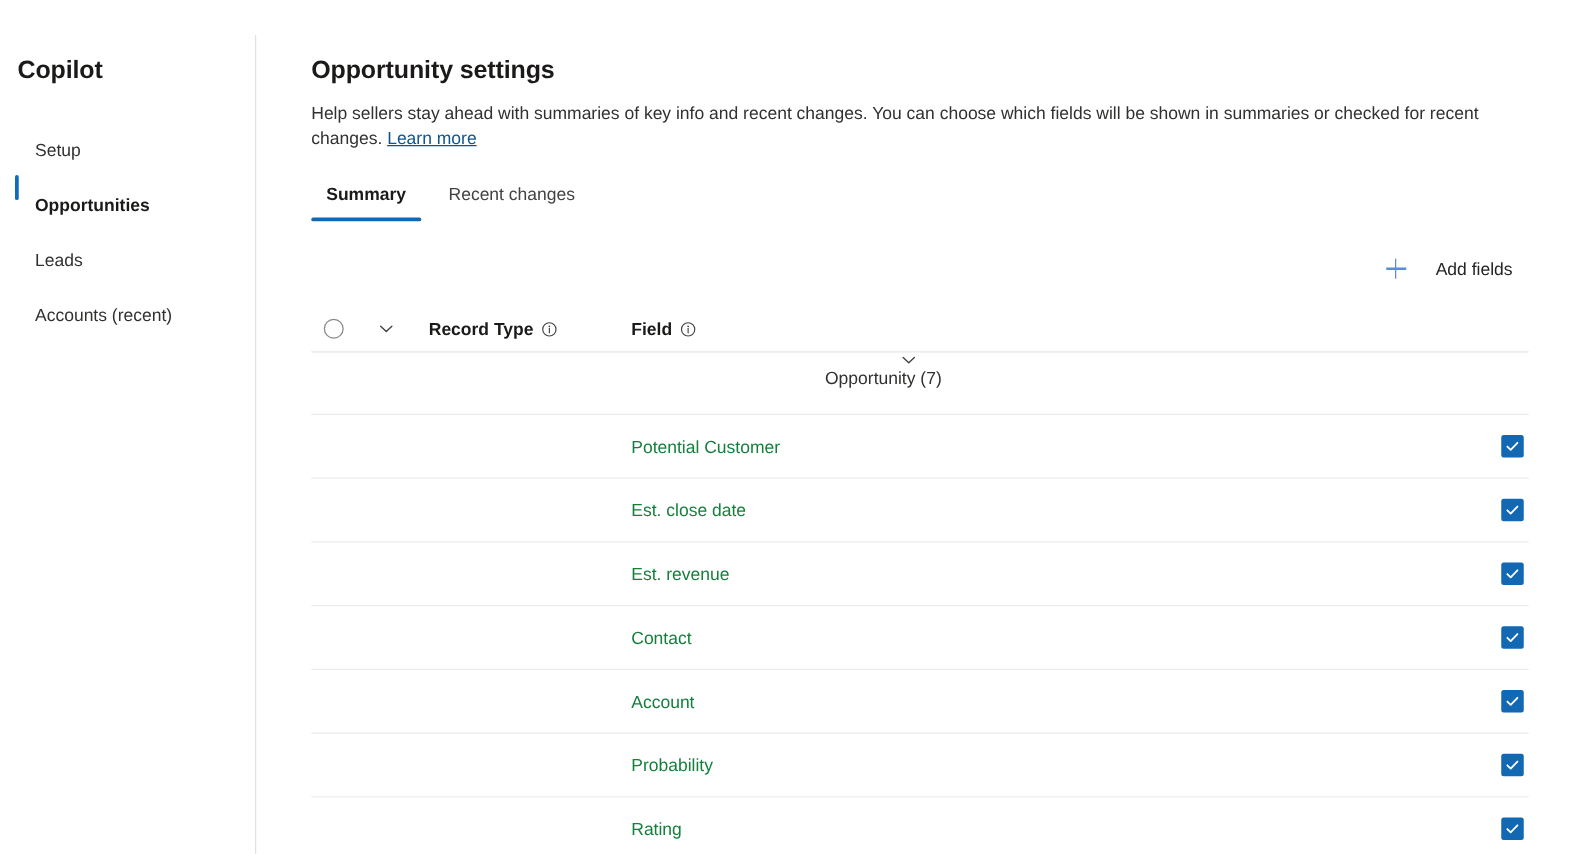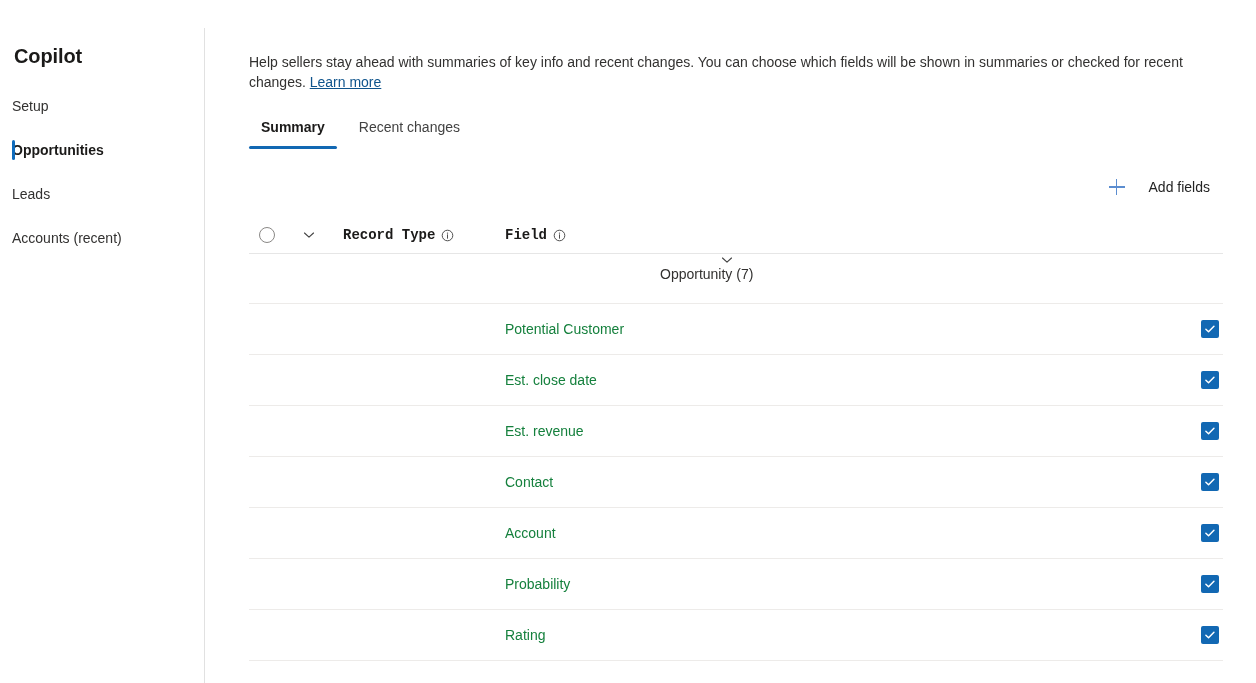--- a/index.html
+++ b/index.html
@@ -46,22 +46,22 @@
   }
 
   .sidebar-nav {
     margin-top: 14px;
   }
 
   .sidebar-item {
     position: relative;
     height: 44px;
     display: flex;
-    align-items: center;
-    padding-left: 12px;
+    align-items: flex-end;
+    padding-left: 28px;
     font-size: 14px;
     color: #323130;
     cursor: pointer;
   }
 
   .sidebar-item .sel-bar {
     position: absolute;
     left: 12px;
     top: 12px;
     width: 3px;
@@ -190,21 +190,20 @@
     margin-top: 14px;
     width: 974px;
   }
 
   .table-header {
     display: flex;
     align-items: center;
     height: 37px;
     border-bottom: 1px solid #e6e6e6;
     padding-left: 10px;
-    font-family: Liberation Mono, monospace;
   }
 
   .col-select {
     width: 44px;
     display: flex;
     align-items: center;
     justify-content: flex-start;
   }
 
   .select-all-circle {
@@ -340,20 +339,21 @@
       <div class="sidebar-item">
 
         <span class="sidebar-item-label">Accounts (recent)</span>
       </div>
 
     </div>
   </nav>
 
   <main class="main">
 
+    <h1 class="page-title">Opportunity settings</h1>
 
     <p class="page-desc">
       <span>Help sellers stay ahead with summaries of key info and recent changes. You can choose which fields will be shown in summaries or checked for recent changes.</span>
       <a class="learn-more">Learn more</a>
     </p>
 
     <div class="tabs">
       <div class="tab active">
         <span>Summary</span>
         <span class="tab-underline"></span>

